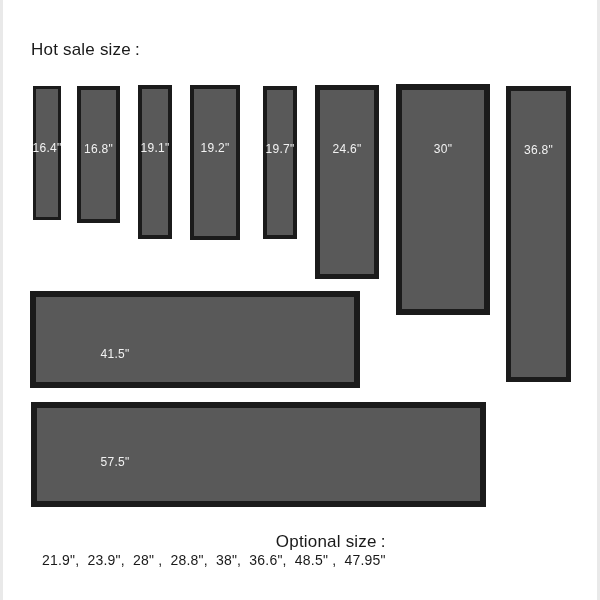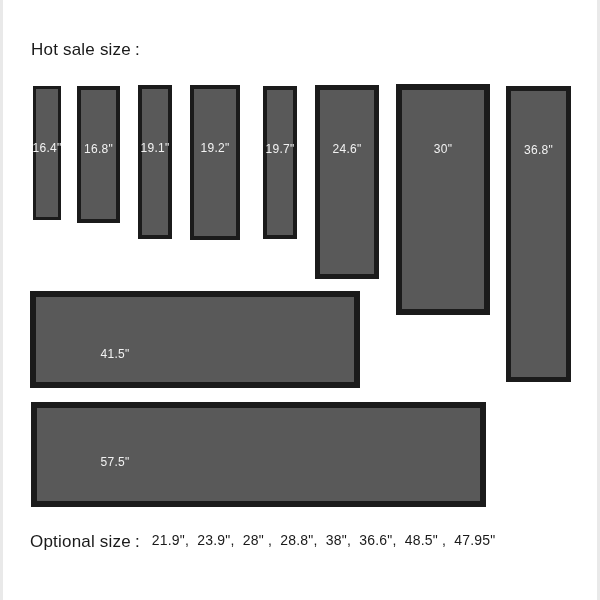--- a/index.html
+++ b/index.html
@@ -46,22 +46,23 @@
   .p5 {left:260px;top:86px; width:34px; height:153px;border-width:4px;}
   .p6 {left:312px;top:85px; width:64px; height:194px;border-width:5px;}
   .p7 {left:393px;top:84px; width:94px; height:231px;border-width:6px;}
   .p8 {left:503px;top:86px; width:65px; height:296px;border-width:5px;}
   .p9 {left:27px; top:291px;width:330px;height:97px; border-width:6px;}
   .p10{left:28px; top:402px;width:455px;height:105px;border-width:6px;}
   .p9  .panel-label{left:79px;top:50px;}
   .p10 .panel-label{left:78px;top:47px;}
   .footer{
     position:absolute;left:27px;top:532px;
-    display:flex;align-items:flex-start;
+    display:flex;align-items:flex-end;
     color:var(--text-color);
+    flex-direction:column;
   }
   .footer-title{font-size:17px;letter-spacing:0.2px;}
   .footer-sizes{
     font-size:14px;
     margin-left:12px;
     white-space:pre-wrap;
     letter-spacing:0.2px;
   }
 </style>
 </head>

